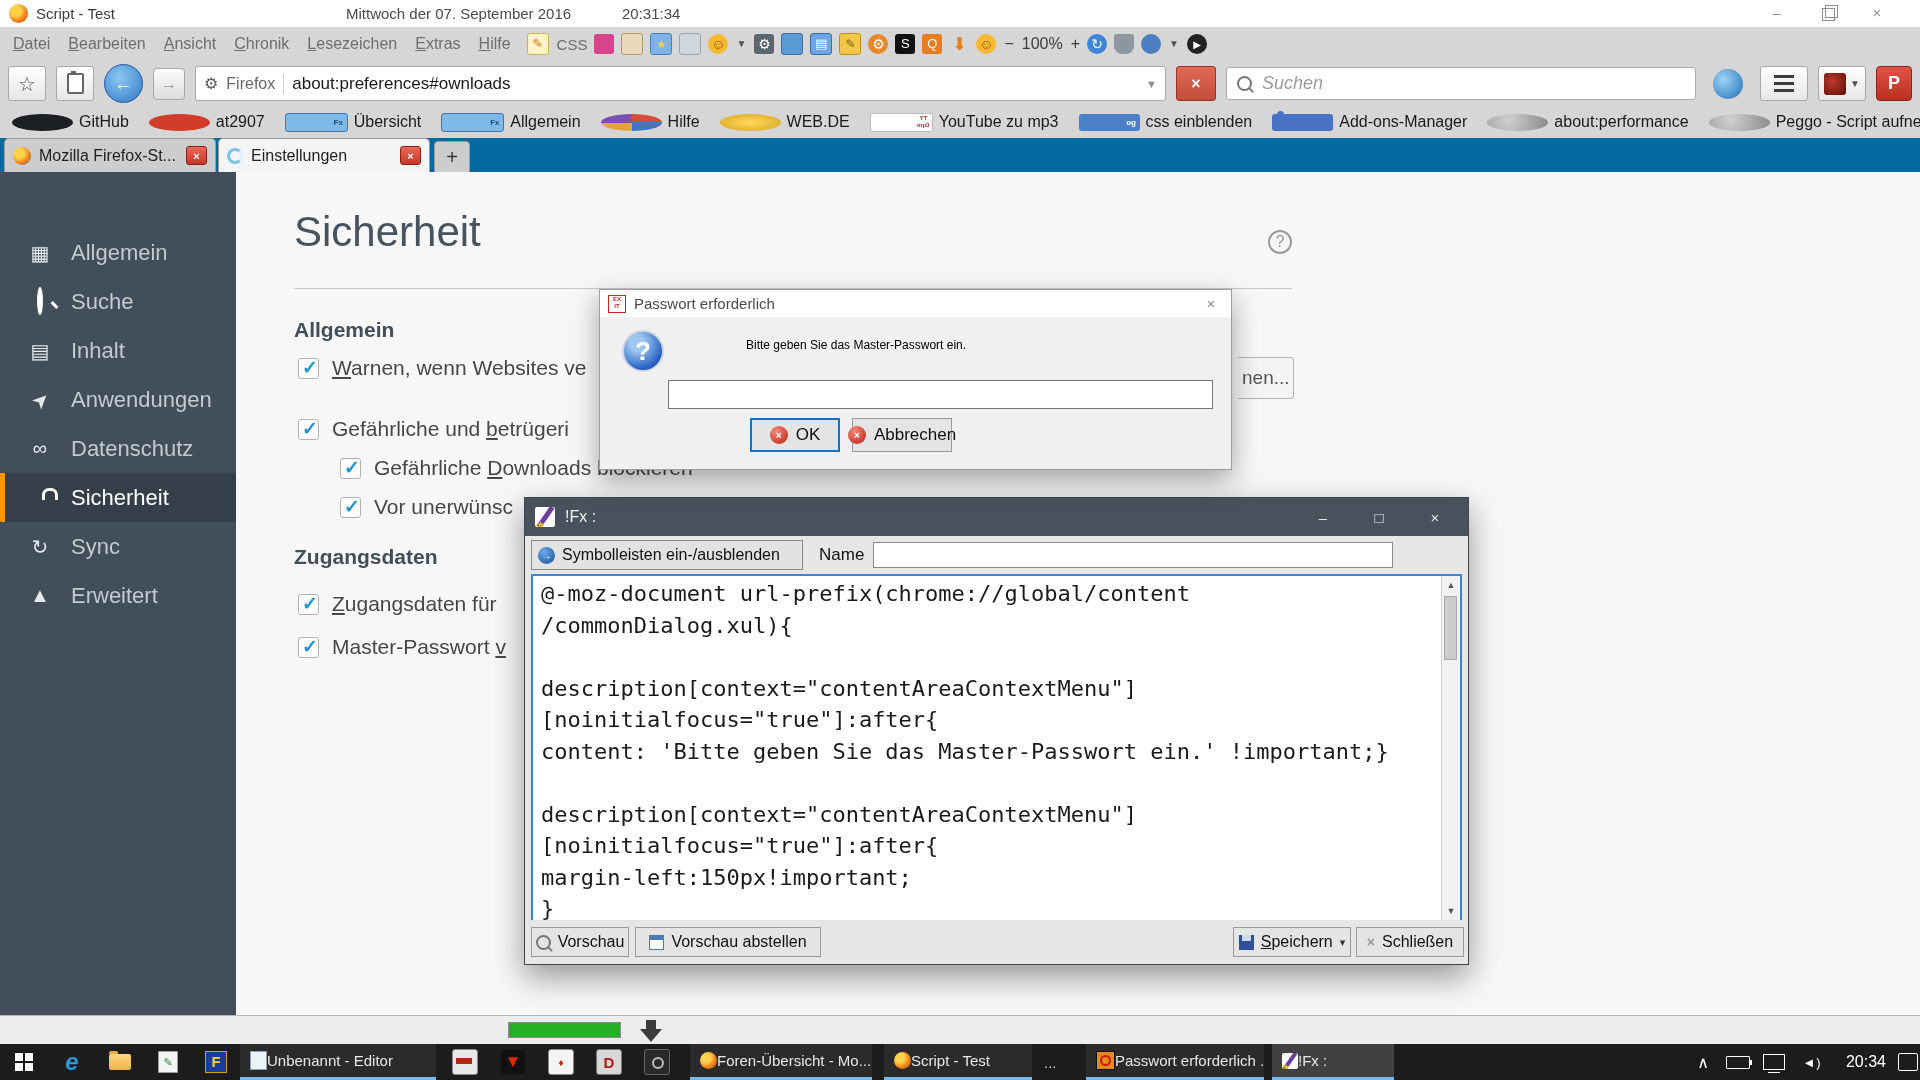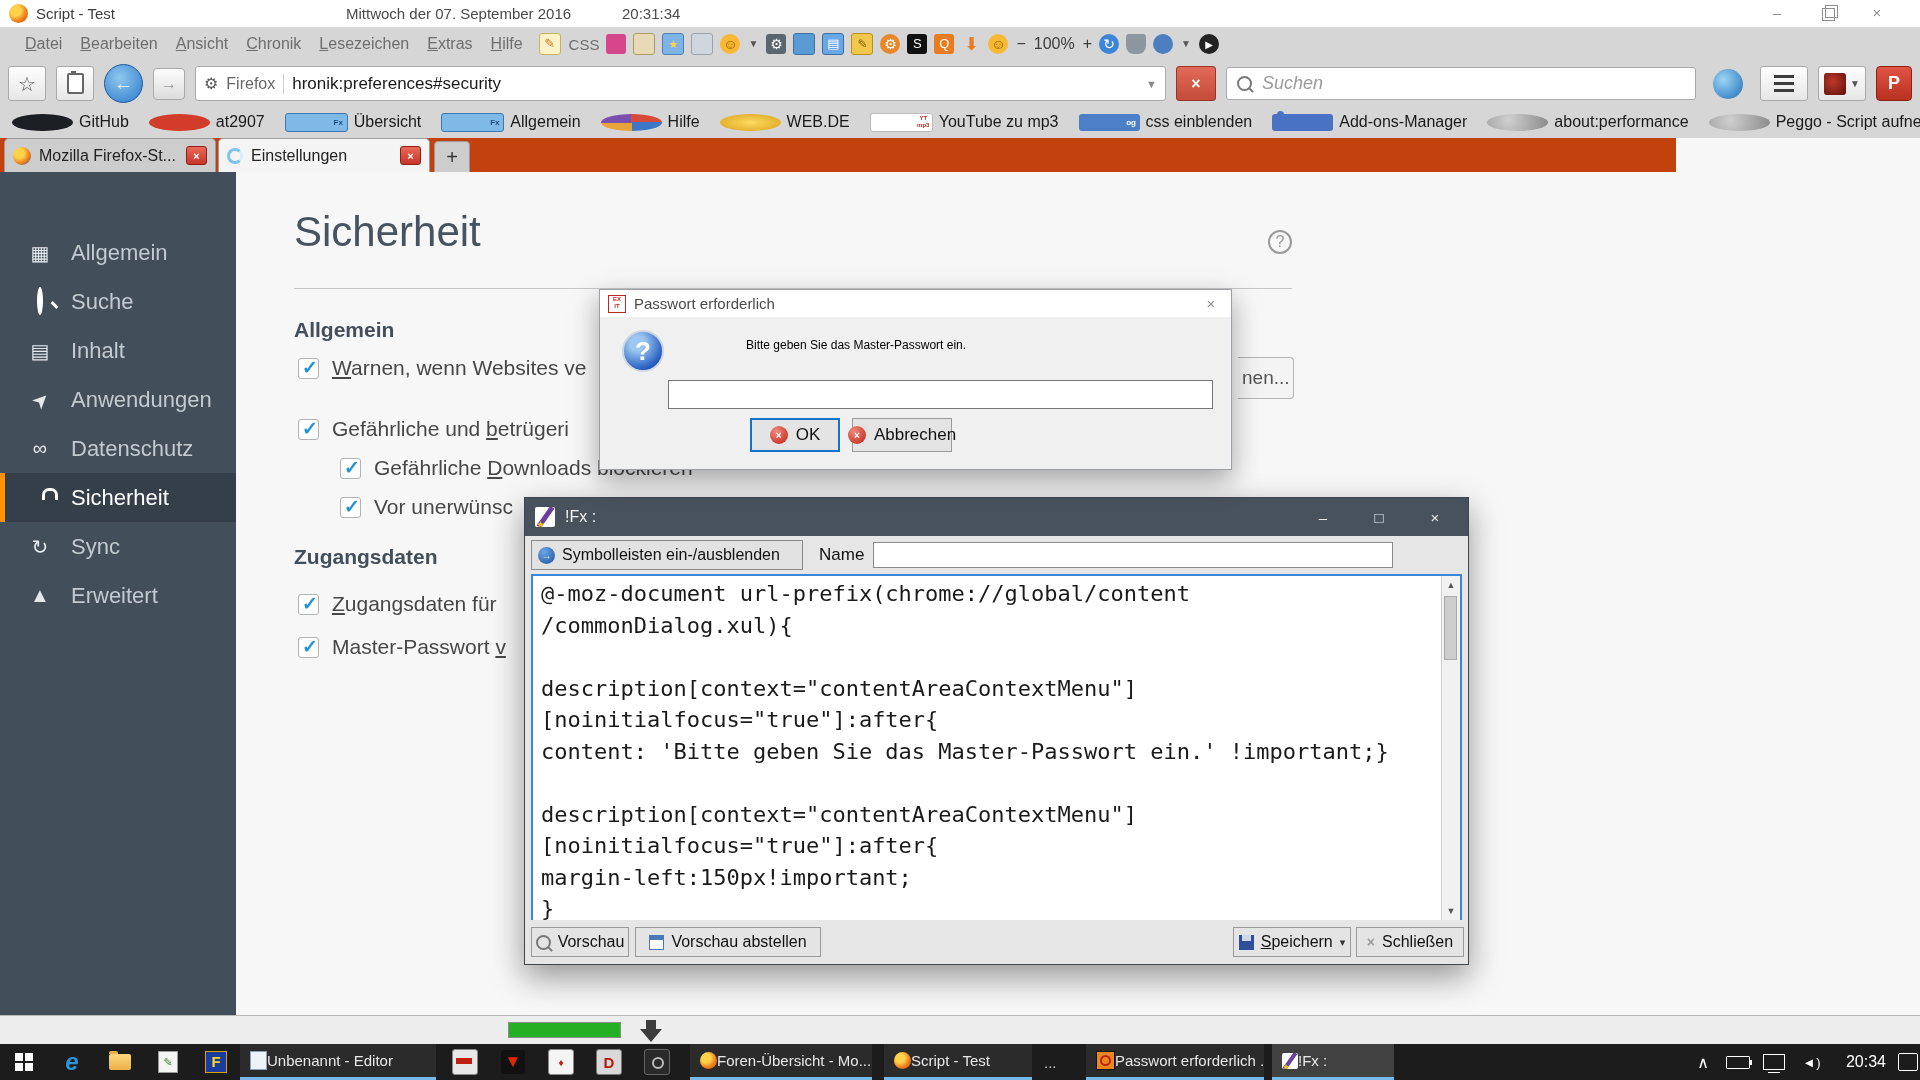--- a/index.html
+++ b/index.html
@@ -12,21 +12,21 @@
   .titlebar .ffico{position:absolute;left:9px;top:4px;width:19px;height:19px;border-radius:50%;
      background:radial-gradient(circle at 35% 35%,#ffd24a 0 30%,#f07e1a 60%,#c94f0a 100%);}
   .titlebar .t-title{position:absolute;left:36px;top:5px;}
   .titlebar .t-date{position:absolute;left:346px;top:5px;color:#4a4a4a;}
   .titlebar .t-time{position:absolute;left:622px;top:5px;color:#4a4a4a;}
   .winctl{position:absolute;top:4px;color:#8f8f8f;font-size:15px;width:30px;text-align:center;}
   .restore-box{position:absolute;top:8px;width:11px;height:11px;border:1px solid #8f8f8f;background:#fff;}
   .restore-box::before{content:"";position:absolute;left:2px;top:-4px;width:11px;height:11px;border:1px solid #8f8f8f;}
 
   
-  .menubar{position:absolute;left:0;top:27px;width:1920px;height:34px;background:#d6d6d6;display:flex;align-items:center;padding-left:16px;box-sizing:border-box;}
+  .menubar{position:absolute;left:0;top:27px;width:1920px;height:34px;background:#d6d6d6;display:flex;align-items:center;padding-left:4px;box-sizing:border-box;}
   .menu-item{color:#6e6e6e;font-size:16px;padding:0 9px;}
   .mico{display:inline-block;width:20px;height:20px;border-radius:3px;margin-left:7px;vertical-align:middle;
         text-align:center;line-height:20px;font-size:13px;color:#fff;flex:none;}
   .mtext{color:#6e6e6e;font-size:15px;margin-left:8px;}
   .ic-notes{background:#fdf3c9;border:1px solid #c9b35a;color:#d07818;}
   .ic-notes::after{content:"✎";color:#d07818;}
   .ic-stylish{background:#d6448c;}
   .ic-brush{background:#e8d9b8;border:1px solid #b09a60;}
   .ic-winstar{background:#7fb3e8;border:1px solid #4d7fb8;}
   .ic-winstar::after{content:"★";color:#ffd34d;font-size:11px;}
@@ -102,21 +102,21 @@
   .bmi-fx{background:#7fb9e8;border:1px solid #3d79b0;color:#1d4f7e;}
   .bmi-hilfe{background:conic-gradient(#d84b3a 0 25%,#3d78c8 0 50%,#e8a23a 0 75%,#7a4fb0 0 100%);border-radius:50%;}
   .bmi-webde{background:radial-gradient(#ffd95e,#d8a21e);border-radius:50%;}
   .bmi-yt{background:#fff;border:1px solid #bbb;color:#c0281e;font-size:6px;line-height:7px;text-align:center;}
   .bmi-og{background:#4b7fc8;}
   .bmi-puzzle{background:#4a72c4;border-radius:3px;position:relative;}
   .bmi-puzzle::after{content:"";position:absolute;left:5px;top:-3px;width:7px;height:7px;border-radius:50%;background:#4a72c4;}
   .bmi-globe{background:radial-gradient(circle at 35% 35%,#cfcfcf,#8a8a8a);border-radius:50%;}
 
   
-  .tabbar{position:absolute;left:0;top:138px;width:1676px;height:34px;background:#c2410c;}
+  .tabbar{position:absolute;left:0;top:138px;width:1920px;height:34px;background:#0369a1;}
   .tab{position:absolute;top:0;height:34px;border:1px solid #9b9b9b;border-bottom:none;border-radius:5px 5px 0 0;
        display:flex;align-items:center;padding:0 8px;gap:8px;box-sizing:border-box;font-size:16px;color:#222;}
   .tab.inactive{background:#cdcdcd;}
   .tab.active{background:#f4f4f4;}
   .tab .tlab{flex:1;white-space:nowrap;overflow:hidden;}
   .tclose{width:19px;height:17px;background:linear-gradient(#e86a5a,#c8352a);border:1px solid #8f1f16;border-radius:3px;
           color:#fff;font-size:11px;font-weight:bold;display:flex;align-items:center;justify-content:center;flex:none;}
   .tico-ff{width:18px;height:18px;border-radius:50%;background:radial-gradient(circle at 35% 35%,#ffd24a 0 30%,#f07e1a 60%,#2a5d9c 100%);flex:none;}
   .tico-ring{width:16px;height:16px;border-radius:50%;border:3px solid #7ec3ea;border-right-color:#d8eefb;box-sizing:border-box;flex:none;}
   .newtab{position:absolute;left:434px;top:3px;width:34px;height:31px;background:#cdcdcd;border:1px solid #9b9b9b;border-radius:4px 4px 0 0;
@@ -305,21 +305,21 @@
     <div class="nav-btn star-btn">☆</div>
     <div class="nav-btn clip-btn">
         <span class="clip-shape"></span>
       </div>
     <div class="back-btn">←</div>
     <div class="fwd-btn">→</div>
     <div class="urlbar">
       <span class="urlgear">⚙</span>
       <span class="urlbrand">Firefox</span>
       <span class="urlsep"></span>
-      <span class="urltext">hronik:preferences#security</span>
+      <span class="urltext">about:preferences#ownloads</span>
       <span class="urldrop">▼</span>
     </div>
     <div class="redx-btn">×</div>
     <div class="searchbox">
       <span class="mag"></span>
       <input placeholder="Suchen" style="">
     </div>
     <div class="tbird">
         <span class="b"></span>
       </div>

